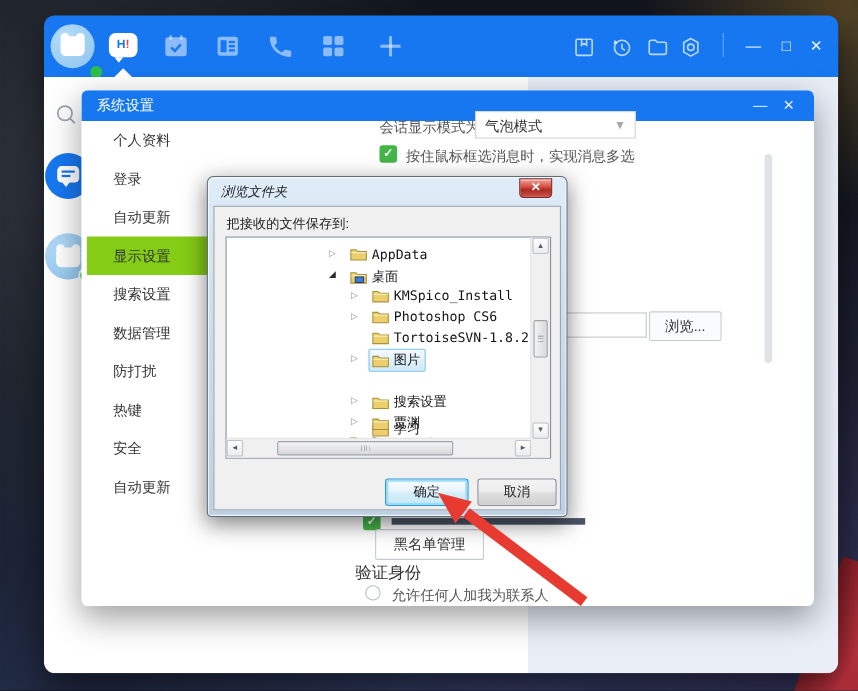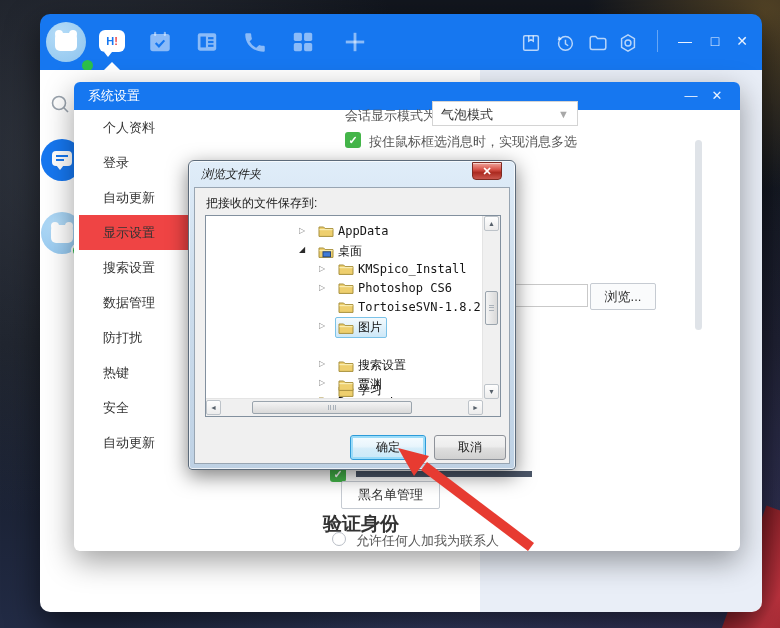--- a/index.html
+++ b/index.html
@@ -59,36 +59,36 @@
     background:#2cc04a;border:2px solid #fff;}
   
   #settings-dialog{position:absolute;left:74px;top:82px;width:666px;height:469px;background:#fff;
     border-radius:6px;box-shadow:0 10px 30px rgba(0,0,0,.38);overflow:hidden;}
   .sd-header{position:absolute;left:0;top:0;right:0;height:28px;background:#1677f0;}
   .sd-title{position:absolute;left:14px;top:0;line-height:28px;font-size:13px;color:#fff;}
   .sd-ctl{position:absolute;top:0;width:22px;height:28px;color:#eaf2ff;font-size:13px;
     text-align:center;line-height:28px;}
   .sd-sidebar{position:absolute;left:5px;top:28px;width:131px;bottom:0;background:#fff;}
   .sb-item{height:35px;line-height:35px;padding-left:24px;font-size:13px;color:#333;}
-  .sb-item.selected{background:#ef4444;}
+  .sb-item.selected{background:#84cc16;}
   .sd-abs{position:absolute;font-size:13px;color:#555;white-space:nowrap;}
   .dropdown{position:absolute;left:358px;top:19px;width:146px;height:25px;border:1px solid #d4d4d4;
     background:#fff;font-size:13px;color:#333;line-height:25px;padding-left:8px;box-sizing:border-box;}
   .dd-caret{position:absolute;right:8px;top:0;color:#a8a8a8;font-size:11px;}
   .greenbox{position:absolute;width:16px;height:16px;background:#44b549;border-radius:3px;
     color:#fff;font-size:11px;font-weight:bold;text-align:center;line-height:16px;}
   .sd-input{position:absolute;left:396px;top:202px;width:118px;height:23px;border:1px solid #c9c9c9;
     background:#fff;box-sizing:border-box;}
   .sd-btn{position:absolute;border:1px solid #c6cbd2;background:#fafbfc;border-radius:2px;
     font-size:13px;color:#333;text-align:center;}
   .browse-btn{left:516px;top:201px;width:64px;height:25px;line-height:25px;}
   .blacklist-btn{left:267px;top:399px;width:97px;height:26px;line-height:26px;background:#fff;}
   .sd-scroll{position:absolute;left:621px;top:58px;width:7px;height:190px;background:#dfe3e8;border-radius:4px;}
   .clip-frag{position:absolute;background:#4b5668;height:6px;}
-  .verify-h{position:absolute;left:249px;top:429px;font-size:19px;color:#333;font-weight:bold;text-align:right;}
+  .verify-h{position:absolute;left:249px;top:429px;font-size:15px;color:#333;font-weight:normal;text-align:right;}
   .radio{position:absolute;left:258px;top:450px;width:14px;height:14px;border:1px solid #b9bec6;
     border-radius:50%;background:#fff;box-sizing:border-box;}
   
   #browse-dialog{position:absolute;left:188px;top:160px;width:328px;height:310px;
     background:linear-gradient(180deg,#e0edf9 0%,#cfdfee 35%,#bed1e4 100%);
     border:1px solid #5d6b7a;border-radius:6px 6px 4px 4px;box-sizing:border-box;
     box-shadow:0 6px 20px rgba(0,0,0,.5), inset 0 0 0 1px rgba(255,255,255,.7);}
   .bd-title{position:absolute;left:12px;top:5px;font-size:12px;color:#1b1b1b;font-style:italic;}
   .bd-close{position:absolute;right:13px;top:1px;width:30px;height:18px;
     background:linear-gradient(#efa49b 0%,#d8544a 40%,#ab2a20 60%,#c9564d 100%);

